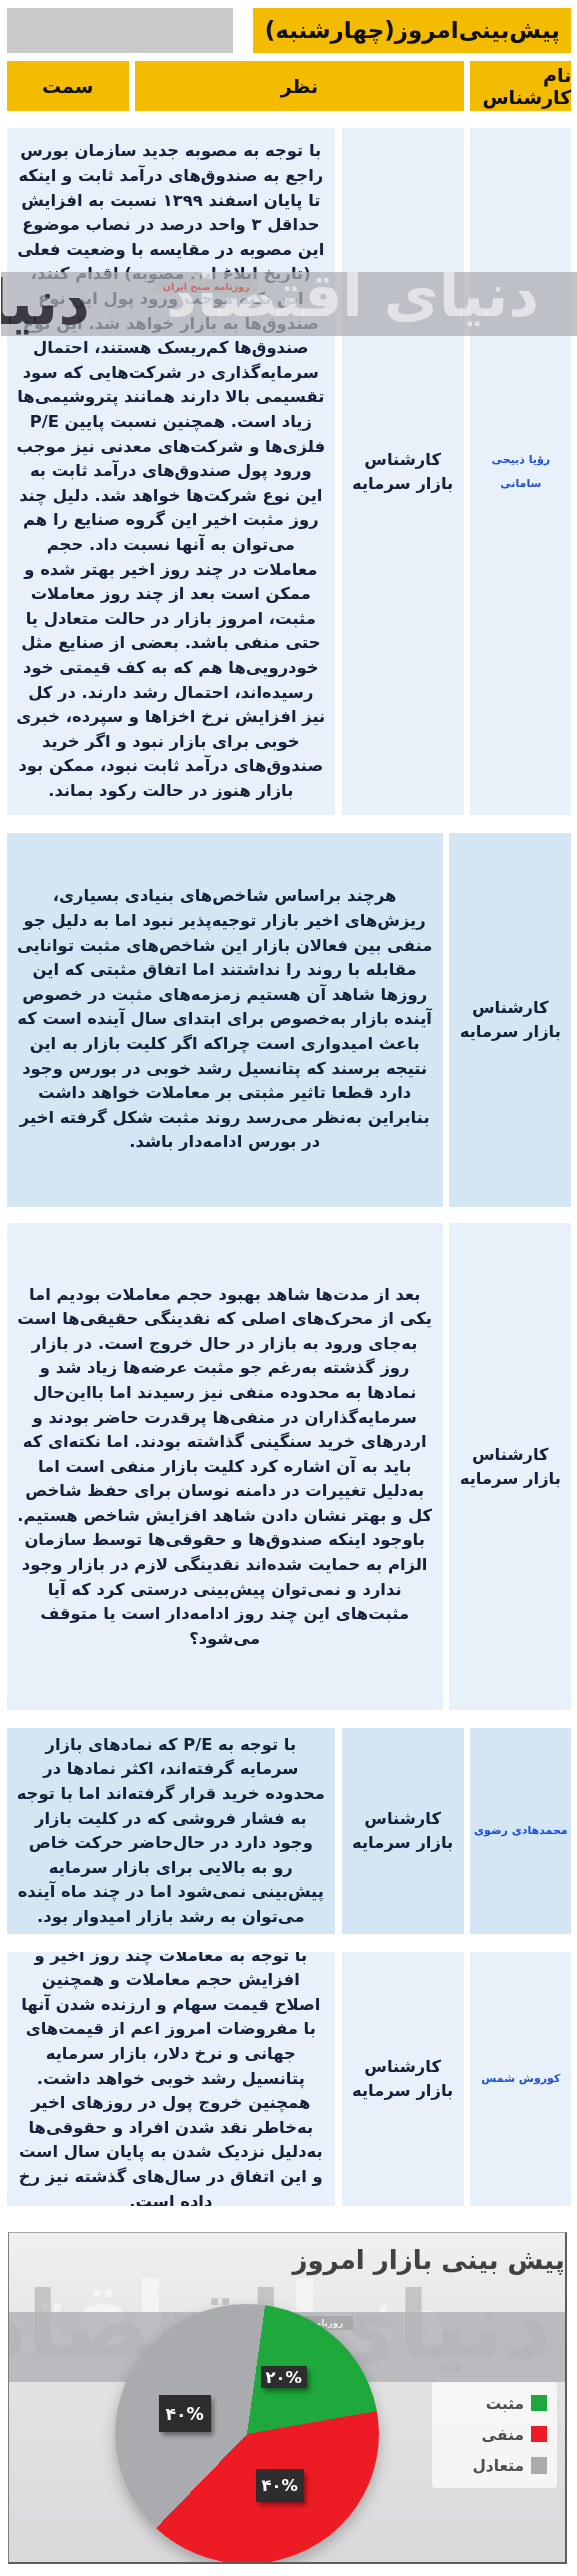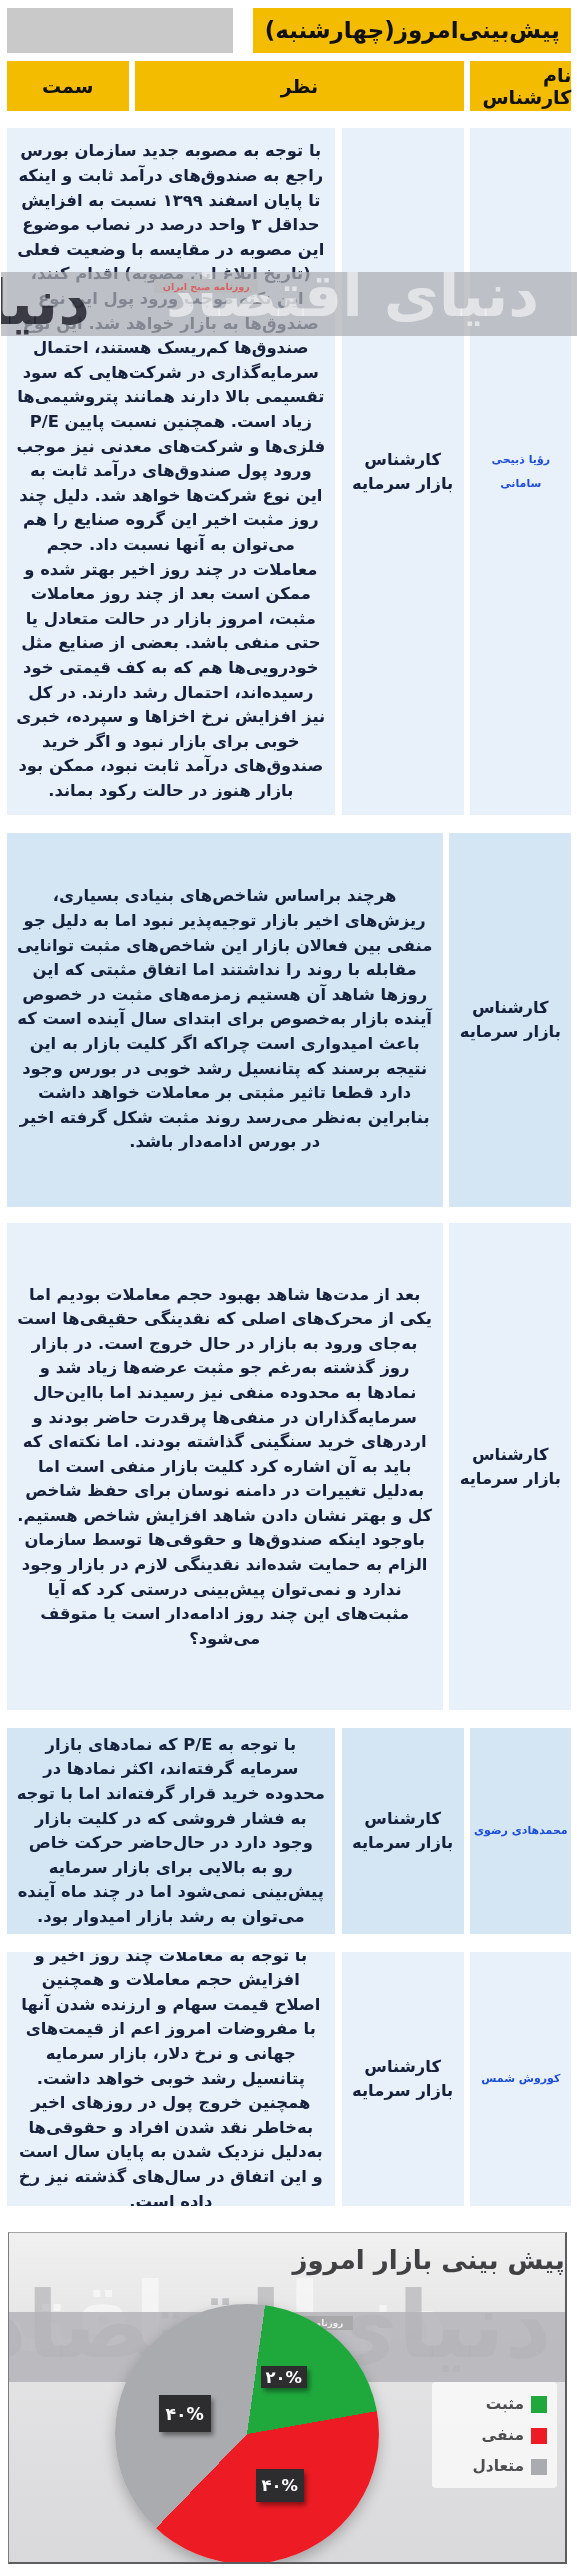--- a/index.html
+++ b/index.html
@@ -92,21 +92,21 @@
     box-shadow:2.9px 3.9px 4.8px rgba(0,0,0,0.45);direction:ltr;
   }
   .lbl-green{left:252px;top:133px;width:46px;height:22px;}
   .lbl-gray{left:150px;top:162px;width:52px;height:37px;font-size:17.3px;}
   .lbl-red{left:247px;top:236px;width:48px;height:33px;}
   .legend{
     position:absolute;left:423px;top:149px;width:125px;height:106px;
     background:rgba(251,251,251,0.78);border-radius:3.9px;
     display:flex;flex-direction:column;justify-content:space-around;padding:5.8px 9.6px;box-sizing:border-box;
   }
-  .legend-item{display:flex;align-items:flex-end;justify-content:flex-start;gap:6.7px;direction:rtl;}
+  .legend-item{display:flex;align-items:flex-start;justify-content:flex-start;gap:6.7px;direction:rtl;}
   .legend-item .lg-label{font-size:15.4px;font-weight:bold;color:#4e4e50;}
   .sq{width:16.4px;height:16.4px;flex:0 0 auto;}
   .sq-green{background:#1fa83c;}
   .sq-red{background:#ed1c24;}
   .sq-gray{background:#a9abae;}
 </style>
 </head>
 <body>
 
 <div class="title-row">

